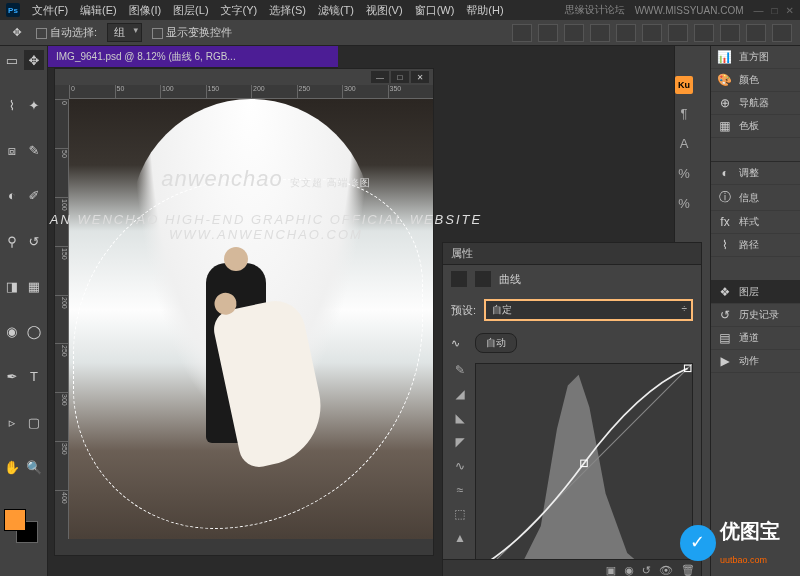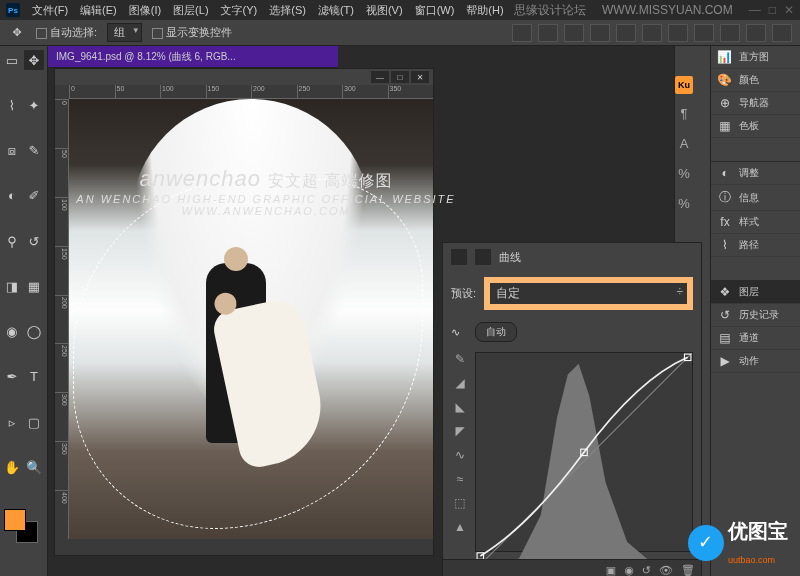--- a/index.html
+++ b/index.html
@@ -1,21 +1,21 @@
 <!DOCTYPE html>
 <html><head>
 <meta charset="utf-8">
 <style>
 *{margin:0;padding:0;box-sizing:border-box;font-family:"Microsoft YaHei",sans-serif;user-select:none}
 body{width:800px;height:576px;background:#535353;overflow:hidden;position:relative;color:#ccc;font-size:11px}
 .titlebar{height:20px;background:#2a2a2a;display:flex;align-items:center;padding:0 6px}
 .ps-logo{width:14px;height:14px;background:#001e36;color:#31a8ff;font-size:8px;font-weight:bold;display:flex;align-items:center;justify-content:center;border-radius:2px;margin-right:8px}
 .menubar{display:flex;gap:4px}
 .menubar span{padding:2px 4px}
-.title-right{margin-left:auto;color:#888;font-size:12px;display:flex;align-items:center;gap:16px}
+.title-right{margin-left:auto;color:#888;font-size:10px;display:flex;align-items:center;gap:10px}
 .win-btns{display:flex;gap:8px;color:#666}
 .optionsbar{height:26px;background:#424242;border-bottom:1px solid #222;display:flex;align-items:center;padding:0 8px;gap:10px}
 .optionsbar .toolicon{width:18px;height:18px;display:flex;align-items:center;justify-content:center}
 .chk{width:11px;height:11px;border:1px solid #888;display:inline-block;margin-right:3px;vertical-align:middle}
 .sel{background:#333;border:1px solid #222;padding:1px 16px 1px 6px;position:relative;display:inline-block}
 .sel::after{content:"▾";position:absolute;right:3px;font-size:9px;color:#aaa}
 .opt-icons{display:flex;gap:6px;margin-left:auto}
 .opt-icons div{width:20px;height:18px;border:1px solid #555;background:#3a3a3a}
 .main{display:flex;height:530px;background:#535353}
 .toolbox{width:48px;background:#424242;border-right:1px solid #222;padding:4px 2px;display:flex;flex-wrap:wrap;gap:2px}
@@ -41,42 +41,42 @@
 .groom{position:absolute;left:20px;top:10px;width:60px;height:180px;background:#1a1a1a;border-radius:20px 20px 6px 6px}
 .groom::before{content:"";position:absolute;top:-16px;left:18px;width:24px;height:24px;background:#d4b89a;border-radius:50%}
 .bride{position:absolute;left:40px;top:50px;width:90px;height:160px;background:#f5f0e8;border-radius:20px 30px 60px 20px;transform:rotate(-12deg)}
 .bride::before{content:"";position:absolute;top:-18px;left:6px;width:22px;height:22px;background:#d4b89a;border-radius:50%}
 .dashed-sel{position:absolute;left:4px;top:80px;right:10px;bottom:10px;border:1px dashed #fff;border-radius:50% 30% 60% 40%}
 .doc-foot{height:16px;background:#424242;font-size:9px;padding:2px 6px;display:flex;align-items:center}
 .props{position:absolute;top:196px;left:394px;width:260px;height:340px;background:#424242;border:1px solid #222}
 .props-tab{height:22px;background:#363636;border-bottom:1px solid #222;display:flex;align-items:center;padding:0 8px}
 .props-row{padding:6px 8px;display:flex;align-items:center;gap:8px}
 .curve-icon{width:16px;height:16px;background:#2a2a2a}
-.field{flex:1;background:#333;border:6px solid #fdba74;padding:2px 6px;font-size:12px;position:relative}
+.field{flex:1;background:#333;border:2px solid #fdba74;padding:2px 6px;font-size:10px;position:relative}
 .field::after{content:"÷";position:absolute;right:4px;color:#aaa}
 .auto-btn{padding:2px 10px;background:#3a3a3a;border:1px solid #222;border-radius:8px;font-size:10px}
 .curve-area{display:flex;padding:4px 8px;gap:6px}
 .curve-tools{display:flex;flex-direction:column;gap:8px;width:18px}
 .curve-tools div{height:16px;font-size:12px;color:#aaa;text-align:center}
 .curve-canvas{flex:1;height:200px;background:#3a3a3a;border:1px solid #222;position:relative}
 .histo{position:absolute;inset:0}
 .curveline{position:absolute;inset:0}
 .props-foot{position:absolute;bottom:0;left:0;right:0;height:22px;background:#363636;border-top:1px solid #222;display:flex;justify-content:flex-end;align-items:center;padding:0 6px;gap:8px;font-size:11px;color:#aaa}
 .rightcol{width:36px;background:#424242;border-left:1px solid #222;display:flex;flex-direction:column;align-items:flex-start;padding-top:30px;gap:12px}
 .rightcol .ic{width:18px;height:18px;font-size:13px;color:#aaa;text-align:center}
 .ku{width:18px;height:18px;background:#ff9933;color:#000;font-size:9px;font-weight:bold;display:flex;align-items:center;justify-content:center;border-radius:2px}
 .panels{width:90px;background:#424242;border-left:1px solid #222;display:flex;flex-direction:column}
 .panel-item{display:flex;align-items:center;gap:6px;padding:4px 6px;font-size:10px;color:#ccc;border-bottom:1px solid #3a3a3a}
 .panel-item .picon{width:16px;text-align:center;font-size:12px}
 .panel-item.active{background:#2a2a2a}
 .panel-gap{height:24px;border-bottom:1px solid #2a2a2a}
 .watermark{position:absolute;top:120px;right:190px;color:#ddd;font-style:italic;text-align:center}
 .watermark .big{font-size:22px;letter-spacing:1px}
-.watermark .sub{font-size:11px;letter-spacing:2px;margin-top:1px}
-.brand{position:absolute;bottom:8px;right:12px;display:flex;align-items:center;gap:4px}
+.watermark .sub{font-size:13px;letter-spacing:2px;margin-top:20px}
+.brand{position:absolute;bottom:8px;right:20px;display:flex;align-items:center;gap:4px}
 .brand-ic{width:36px;height:36px;border-radius:50%;background:#1da1f2;position:relative}
 .brand-ic::after{content:"✓";color:#fff;font-size:18px;position:absolute;top:6px;left:10px}
 .brand-txt{font-size:20px;font-weight:bold;color:#fff}
 .brand-txt .o{color:#ff6600}
 </style>
 </head>
 <body>
 
 <div class="titlebar">
   <div class="ps-logo">Ps</div>
@@ -188,25 +188,26 @@
           <div class="couple">
               <div class="groom"></div>
               <div class="bride"></div>
             </div>
           <div class="dashed-sel"></div>
         </div>
       </div>
     </div>
 
     <div class="watermark">
-      <div class="big"><span>anwenchao</span> <span style="font-style:normal;font-size:16px">安文超 高端修图</span></div>
+      <div class="big"><span>anwenchao</span> <span style="font-style:normal;font-size:10px">安文超 高端修图</span></div>
       <div class="sub">AN WENCHAO HIGH-END GRAPHIC OFFICIAL WEBSITE WWW.ANWENCHAO.COM</div>
     </div>
 
     <div class="props">
+      <div class="props-tab">属性</div>
       <div class="props-row">
         <div class="curve-icon"></div>
         <div class="curve-icon"></div>
         <span>曲线</span>
       </div>
       <div class="props-row">
         <span>预设:</span>
         <div class="field">自定</div>
       </div>
       <div class="props-row">

